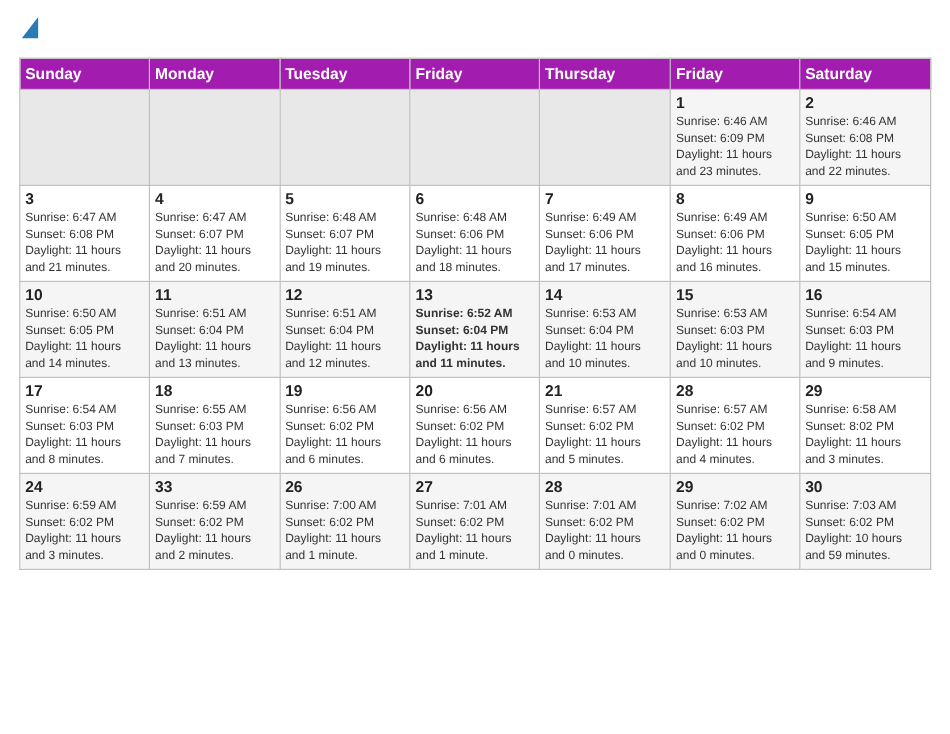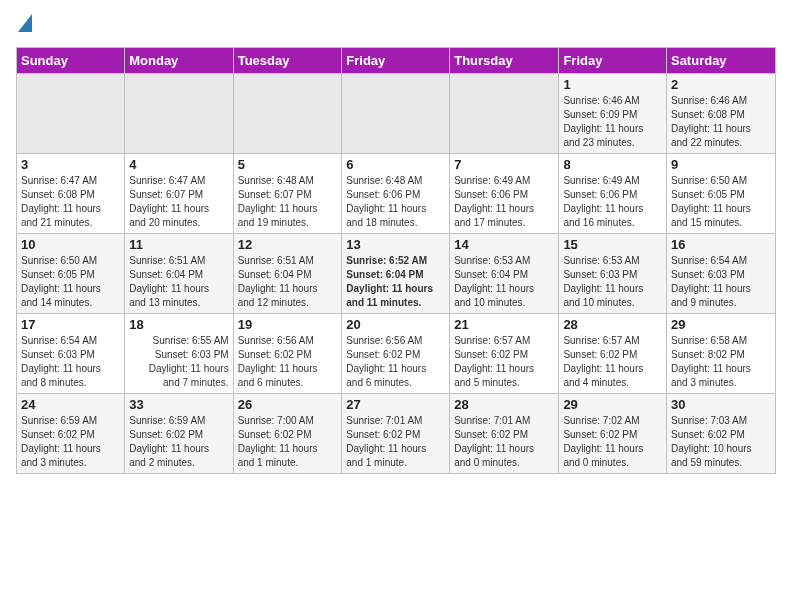--- a/index.html
+++ b/index.html
@@ -250,21 +250,21 @@
       <tr>
         <td>
           <span class="day-num">17</span>
           <div class="day-info" style="white-space: pre-line;">Sunrise: 6:54 AM
 Sunset: 6:03 PM
 Daylight: 11 hours
 and 8 minutes.</div>
         </td>
         <td>
           <span class="day-num">18</span>
-          <div class="day-info" style="white-space: pre-line; text-align: right;">Sunrise: 6:55 AM
+          <div class="day-info" style="white-space: pre-line;">Sunrise: 6:55 AM
 Sunset: 6:03 PM
 Daylight: 11 hours
 and 7 minutes.</div>
         </td>
         <td>
           <span class="day-num">19</span>
           <div class="day-info" style="white-space: pre-line;">Sunrise: 6:56 AM
 Sunset: 6:02 PM
 Daylight: 11 hours
 and 6 minutes.</div>

